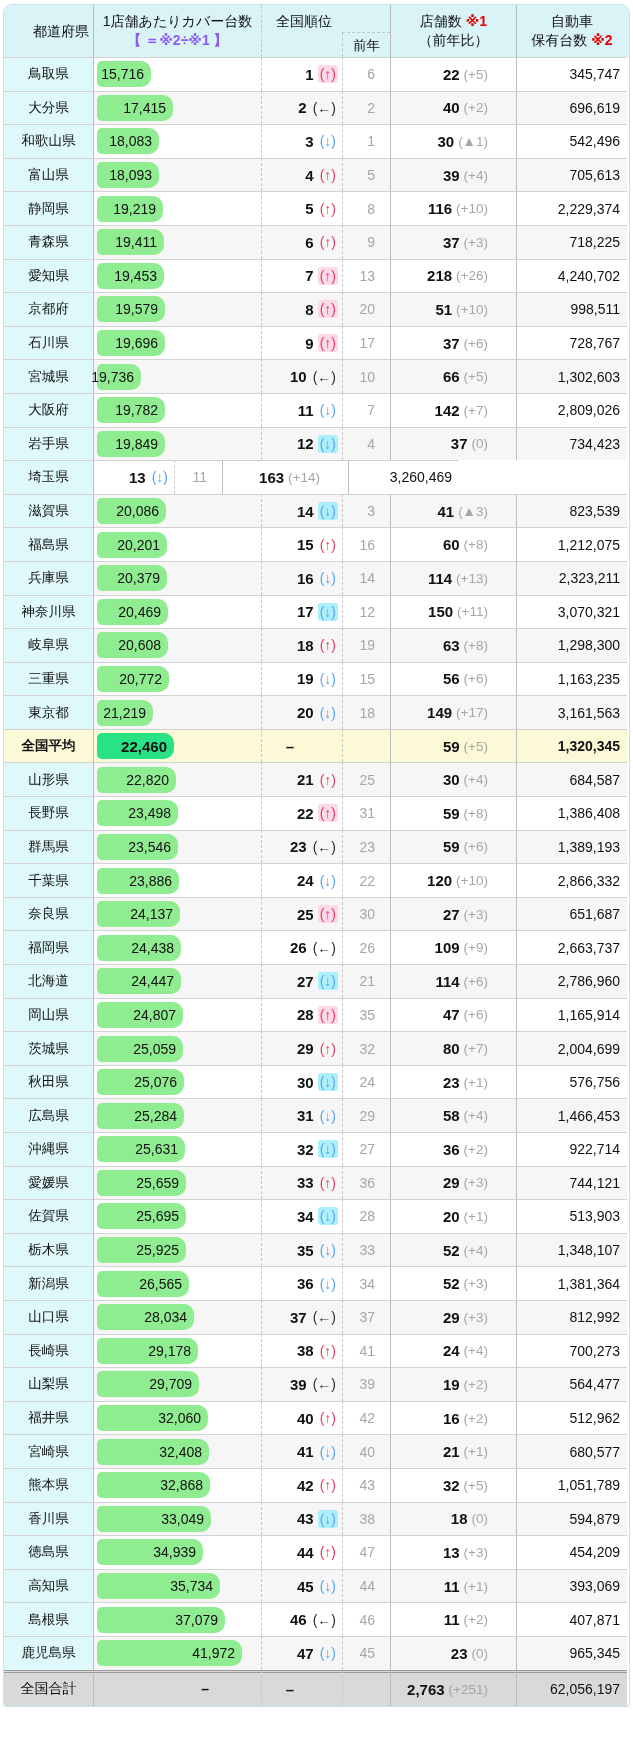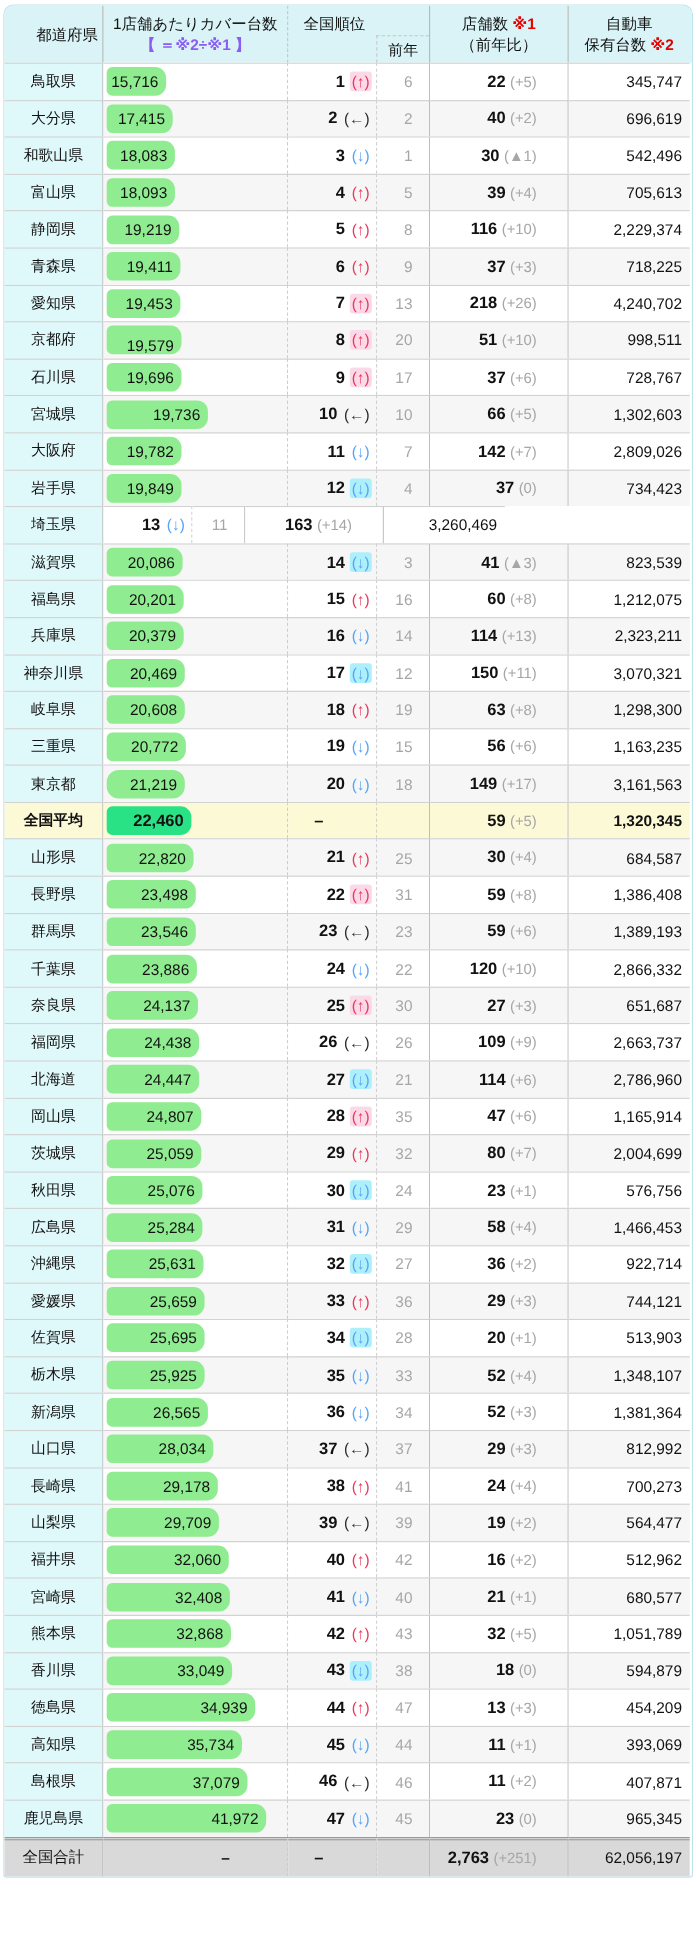--- a/index.html
+++ b/index.html
@@ -101,21 +101,21 @@
     <div class="cell c-prev">6</div>
     <div class="cell c-stores">
       <span class="store-num">22</span>
       <span class="store-chg">(+5)</span>
     </div>
     <div class="cell c-veh">345,747</div>
   </div>
       <div class="row">
     <div class="cell c-pref">大分県</div>
     <div class="cell c-val">
-      <div class="bar" style="width: 60px; padding-left: 45px;">
+      <div class="bar" style="width: 76px; padding-left: 45px;">
         <span>17,415</span>
       </div>
     </div>
     <div class="cell c-rank">
       <span class="rank-num">2</span>
       <span class="rank-dir dir-same">(←)</span>
     </div>
     <div class="cell c-prev">2</div>
     <div class="cell c-stores">
       <span class="store-num">40</span>
@@ -209,21 +209,21 @@
     <div class="cell c-prev">13</div>
     <div class="cell c-stores">
       <span class="store-num">218</span>
       <span class="store-chg">(+26)</span>
     </div>
     <div class="cell c-veh">4,240,702</div>
   </div>
       <div class="row">
     <div class="cell c-pref">京都府</div>
     <div class="cell c-val">
-      <div class="bar" style="width: 68px; align-items: flex-end;">
+      <div class="bar" style="width: 68px;">
         <span>19,579</span>
       </div>
     </div>
     <div class="cell c-rank">
       <span class="rank-num">8</span>
       <span class="rank-dir dir-up hl">(↑)</span>
     </div>
     <div class="cell c-prev">20</div>
     <div class="cell c-stores">
       <span class="store-num">51</span>
@@ -245,21 +245,21 @@
     <div class="cell c-prev">17</div>
     <div class="cell c-stores">
       <span class="store-num">37</span>
       <span class="store-chg">(+6)</span>
     </div>
     <div class="cell c-veh">728,767</div>
   </div>
       <div class="row">
     <div class="cell c-pref">宮城県</div>
     <div class="cell c-val">
-      <div class="bar" style="width: 92px;">
+      <div class="bar" style="width: 44px;">
         <span>19,736</span>
       </div>
     </div>
     <div class="cell c-rank">
       <span class="rank-num">10</span>
       <span class="rank-dir dir-same">(←)</span>
     </div>
     <div class="cell c-prev">10</div>
     <div class="cell c-stores">
       <span class="store-num">66</span>
@@ -420,21 +420,21 @@
     <div class="cell c-prev">15</div>
     <div class="cell c-stores">
       <span class="store-num">56</span>
       <span class="store-chg">(+6)</span>
     </div>
     <div class="cell c-veh">1,163,235</div>
   </div>
       <div class="row">
     <div class="cell c-pref">東京都</div>
     <div class="cell c-val">
-      <div class="bar" style="width: 71px; border-radius: 11px;">
+      <div class="bar" style="width: 56px;">
         <span>21,219</span>
       </div>
     </div>
     <div class="cell c-rank">
       <span class="rank-num">20</span>
       <span class="rank-dir dir-down">(↓)</span>
     </div>
     <div class="cell c-prev">18</div>
     <div class="cell c-stores">
       <span class="store-num">149</span>
@@ -870,21 +870,21 @@
     <div class="cell c-prev">38</div>
     <div class="cell c-stores">
       <span class="store-num">18</span>
       <span class="store-chg">(0)</span>
     </div>
     <div class="cell c-veh">594,879</div>
   </div>
       <div class="row">
     <div class="cell c-pref">徳島県</div>
     <div class="cell c-val">
-      <div class="bar" style="width: 135px;">
+      <div class="bar" style="width: 106px;">
         <span>34,939</span>
       </div>
     </div>
     <div class="cell c-rank">
       <span class="rank-num">44</span>
       <span class="rank-dir dir-up">(↑)</span>
     </div>
     <div class="cell c-prev">47</div>
     <div class="cell c-stores">
       <span class="store-num">13</span>

